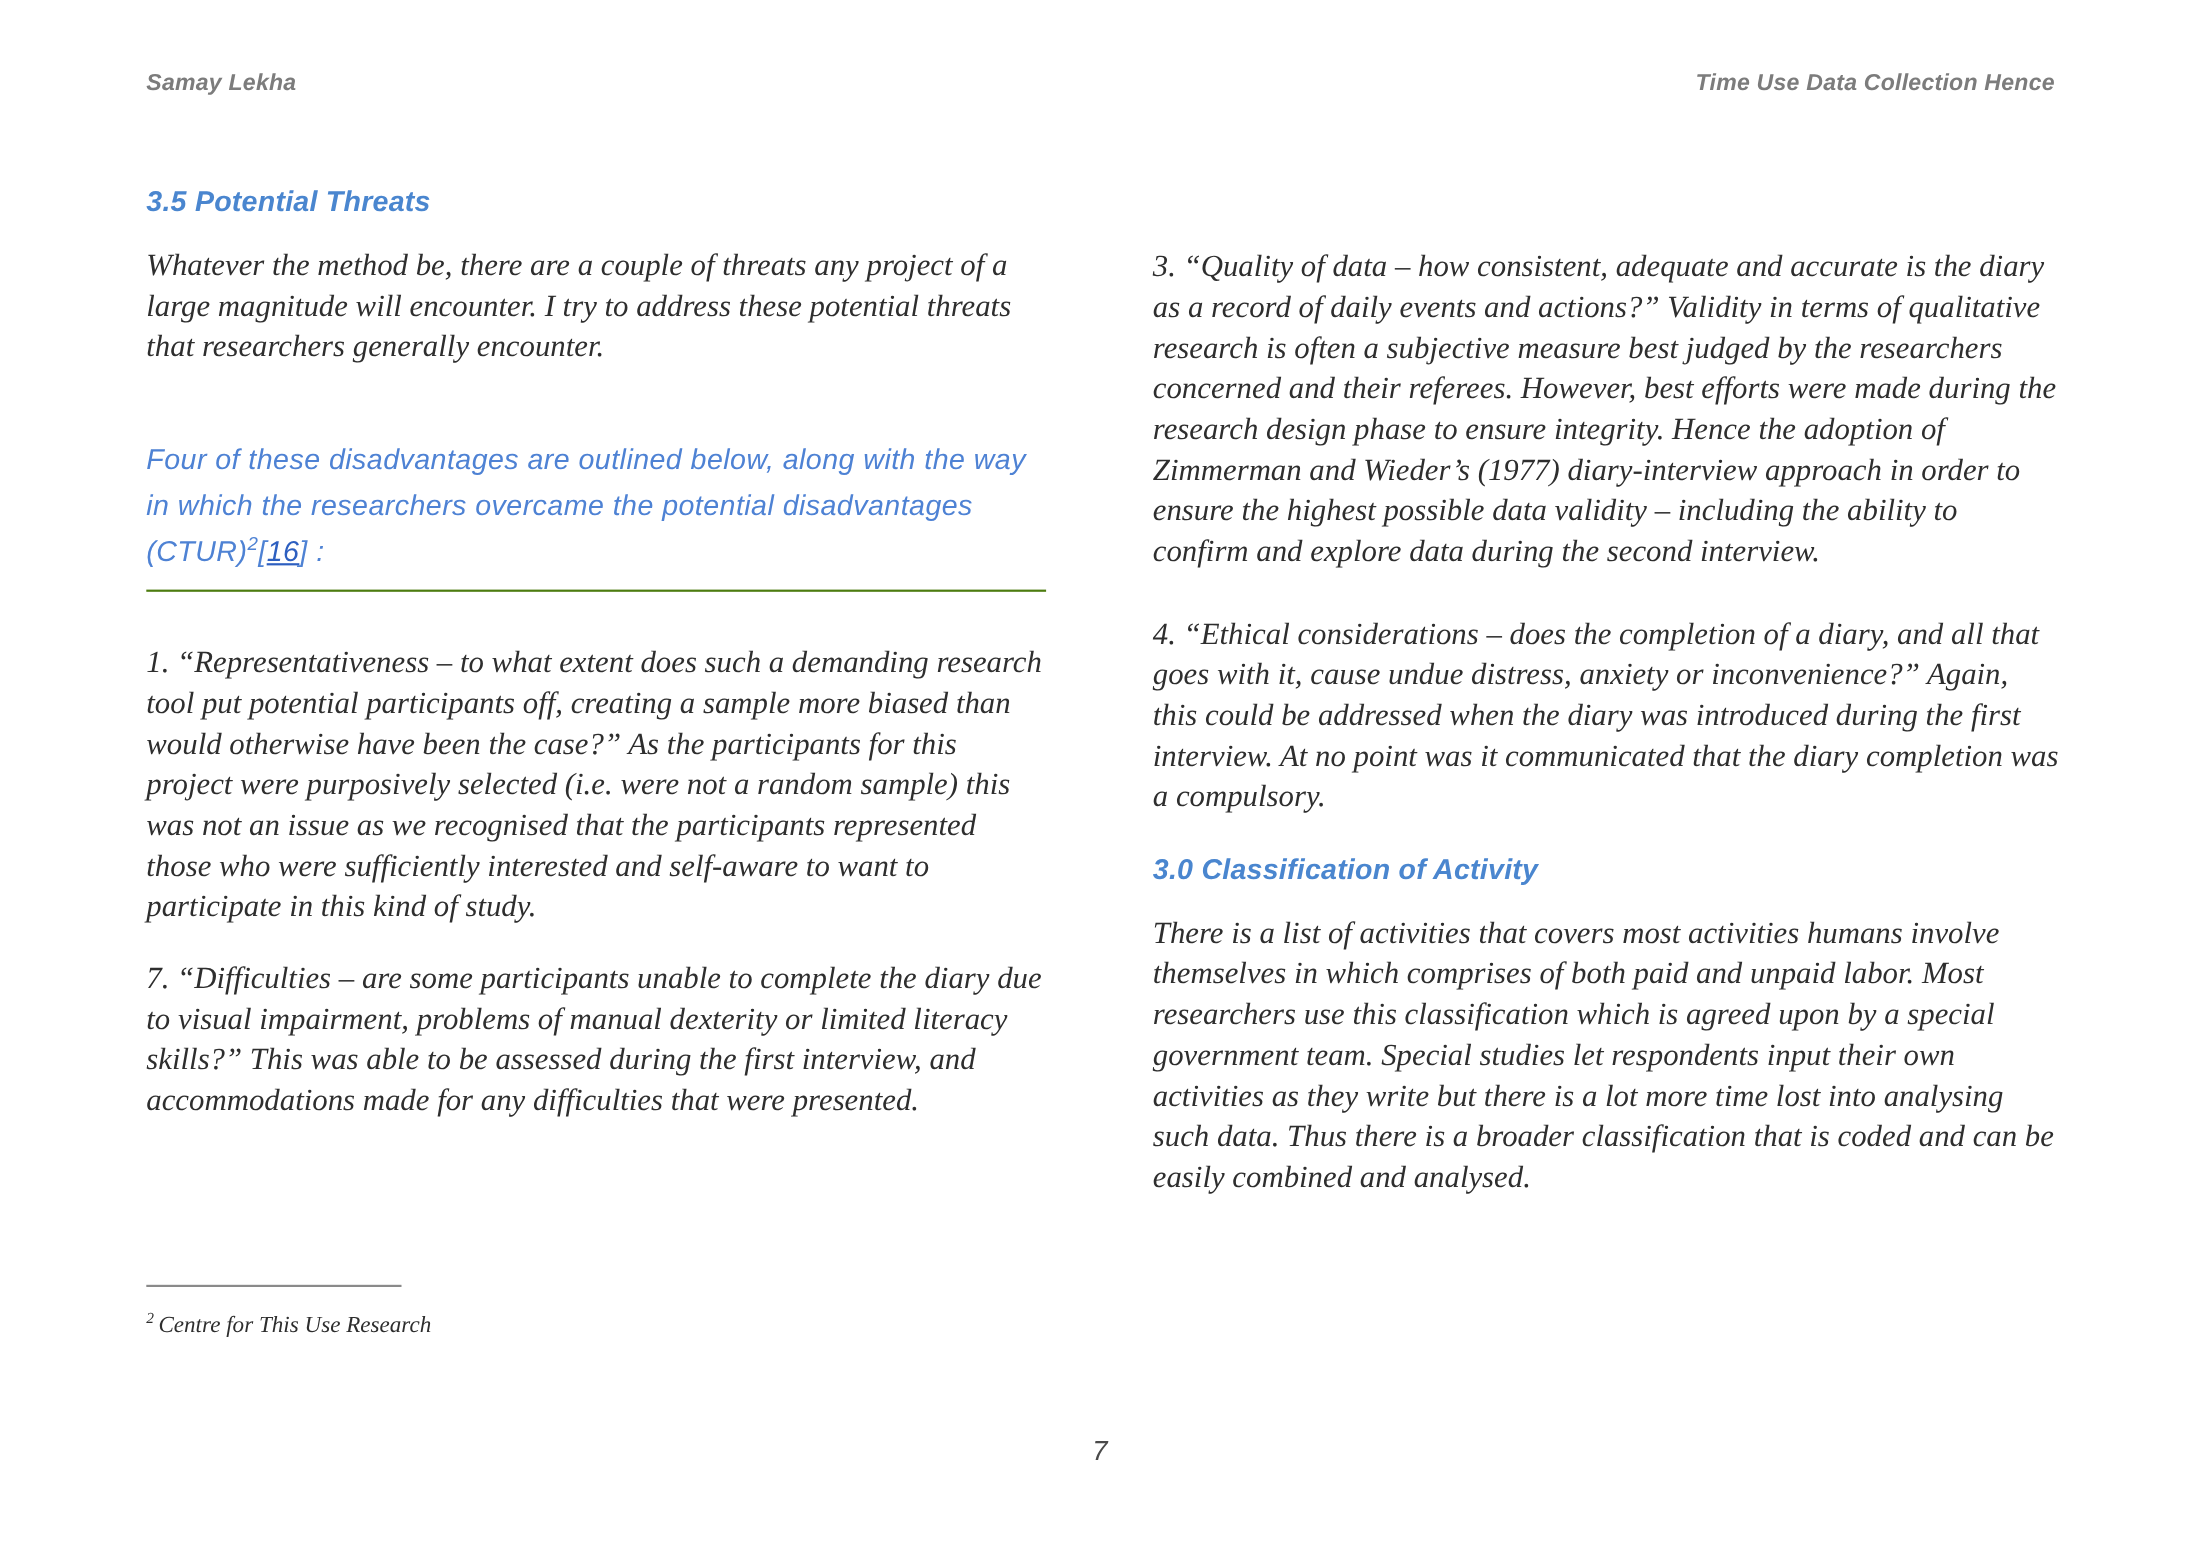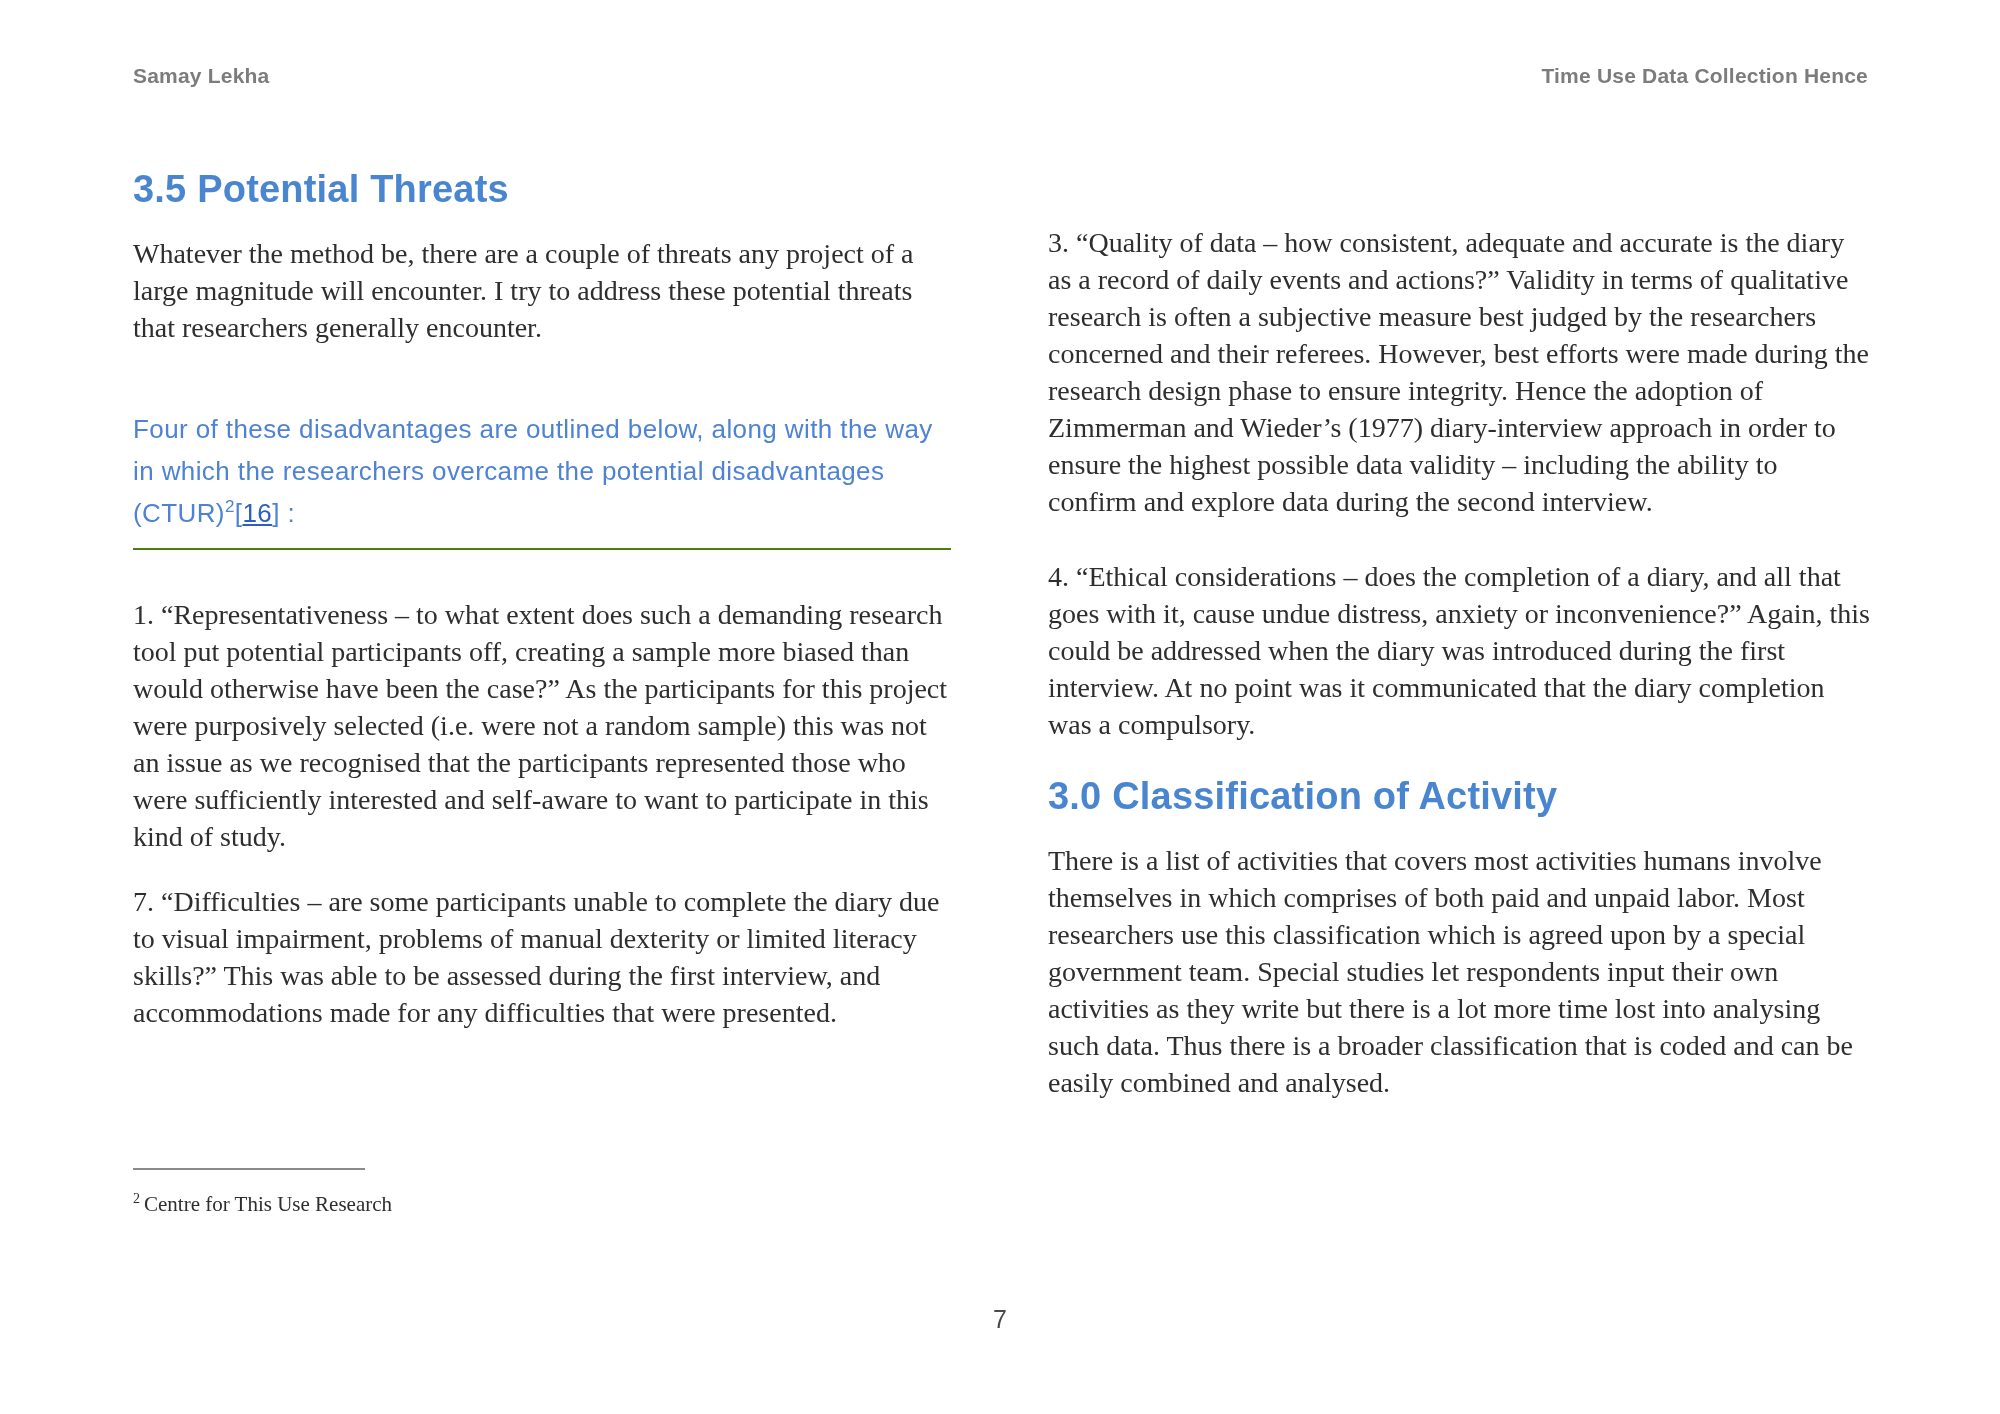--- a/index.html
+++ b/index.html
@@ -4,20 +4,21 @@
 <style>
   * { box-sizing: border-box; margin: 0; padding: 0; }
   html, body { background: #ffffff; }
   .page {
     position: relative;
     width: 2000px;
     height: 1414px;
     background: #ffffff;
     overflow: hidden;
     font-family: "Liberation Serif", serif;
+    font-style: italic;
   }
 
   
   .running-header {
     position: absolute;
     top: 64px;
     left: 133px;
     right: 132px;
     display: flex;
     justify-content: space-between;
@@ -37,21 +38,21 @@
   }
   .col-right {
     position: absolute;
     left: 1048px;
     top: 212px;
     width: 824px;
   }
 
   h2.section-heading {
     font-family: "Liberation Sans", sans-serif;
-    font-size: 38px;
+    font-size: 26px;
     font-weight: 700;
     color: #4a86cf;
     letter-spacing: 0.2px;
     margin: 0 0 24px 0;
   }
   .col-right h2.section-heading { margin-top: 0; }
 
   p.body-text {
     font-size: 28px;
     line-height: 37px;

